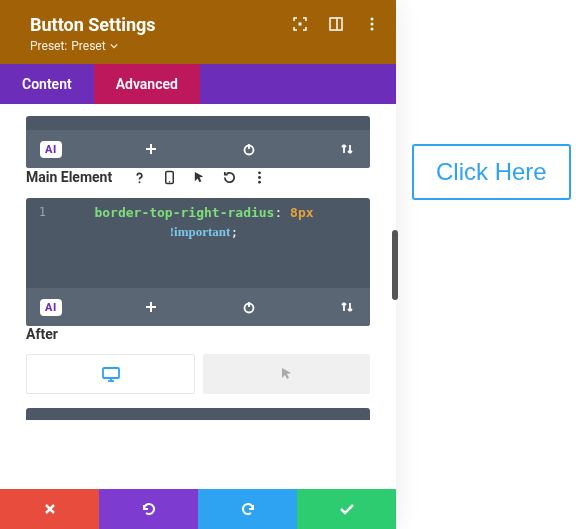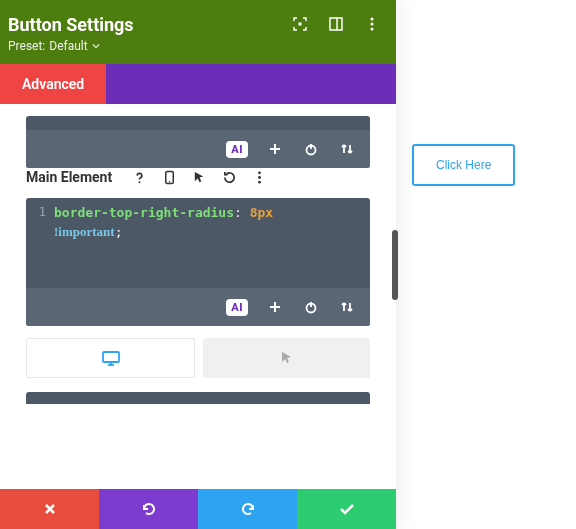--- a/index.html
+++ b/index.html
@@ -14,23 +14,23 @@
   }
   .panel {
     width: 396px;
     height: 529px;
     display: flex;
     flex-direction: column;
     position: relative;
     box-shadow: 2px 0 24px rgba(0,0,0,0.08);
   }
   .header {
-    background: #4d7c0f;
+    background: #a16207;
     color: #fff;
-    padding: 14px 20px 10px 8px;
+    padding: 14px 20px 10px 30px;
     position: relative;
   }
   .header h1 {
     font-size: 18px;
     font-weight: 700;
   }
   .header .preset {
     font-size: 12px;
     opacity: 0.9;
     margin-top: 4px;
@@ -58,21 +58,21 @@
   }
   .tab {
     flex: 0 0 auto;
     padding: 12px 22px;
     color: #fff;
     font-size: 14px;
     font-weight: 600;
     cursor: pointer;
   }
   .tab.active {
-    background: #ef4444;
+    background: #be185d;
   }
   .content {
     flex: 1;
     overflow: hidden;
     padding: 0 26px 0 26px;
     background: #fff;
     position: relative;
   }
   .codebox {
     background: #4C5866;
@@ -95,31 +95,32 @@
     padding-right: 8px;
     color: #9aa3ad;
     user-select: none;
     font-size: 12px;
   }
   .code {
     flex: 1;
     padding-right: 16px;
     color: #f5f5f5;
     word-break: break-word;
+    text-align: center;
   }
   .tok-prop { color: #7FDE7A; font-weight: 600; }
   .tok-val  { color: #E6A23C; font-weight: 600; }
   .tok-imp  { color: #7BC7E6; font-weight: 600; font-family: Liberation Serif, serif; }
   .tok-punc { color: #f5f5f5; }
   .code-toolbar {
     background: #5B6674;
     height: 38px;
     display: flex;
     align-items: center;
-    justify-content: flex-end;
+    justify-content: space-between;
     gap: 18px;
     padding: 0 14px;
   }
   .ai-badge {
     background: #fff;
     color: #6C2EB9;
     font-weight: 800;
     font-size: 11px;
     border-radius: 4px;
     padding: 2px 5px;
@@ -193,21 +194,21 @@
   .fbtn.undo   { background: #7E3BD0; }
   .fbtn.redo   { background: #2EA3F2; }
   .fbtn.save   { background: #2ECC71; }
 
   .preview-btn {
     position: absolute;
     left: 412px;
     top: 144px;
     border: 2px solid #2ea3f2;
     color: #2ea3f2;
-    font-size: 12px;
+    font-size: 24px;
     padding: 12px 22px;
     border-radius: 3px;
     background: #fff;
     cursor: pointer;
   }
   .side-scroll {
     position: absolute;
     right: 178px;
     top: 230px;
     width: 6px;
@@ -218,21 +219,21 @@
 </style>
 </head>
 <body>
 
 <div class="panel">
 
   <div class="header">
     <h1>Button Settings</h1>
     <div class="preset">
       <span>Preset:</span>
-      <span>Default</span>
+      <span>Preset</span>
       <span>
         <svg width="8" height="8" viewBox="0 0 10 10">
             <path d="M1 3 L5 7 L9 3" stroke="#fff" stroke-width="1.5" fill="none"></path>
           </svg>
       </span>
     </div>
     <div class="header-icons">
       <span class="hicon">
         <svg width="16" height="16" viewBox="0 0 16 16" fill="none" stroke="#fff" stroke-width="1.5">
             <path d="M2 5V2h3M14 5V2h-3M2 11v3h3M14 11v3h-3"></path>
@@ -249,20 +250,21 @@
         <svg width="16" height="16" viewBox="0 0 16 16" fill="#fff">
             <circle cx="8" cy="3" r="1.5"></circle>
             <circle cx="8" cy="8" r="1.5"></circle>
             <circle cx="8" cy="13" r="1.5"></circle>
           </svg>
       </span>
     </div>
   </div>
 
   <div class="tabs">
+    <div class="tab">Content</div>
     <div class="tab active">Advanced</div>
   </div>
 
   <div class="content">
 
     <div class="codebox empty">
       <div class="code-area"></div>
       <div class="code-toolbar">
         <span class="ai-badge">AI</span>
         <span class="tb-icon">
@@ -350,20 +352,23 @@
         </span>
         <span class="tb-icon">
           <svg width="14" height="14" viewBox="0 0 14 14" fill="none" stroke="#fff" stroke-width="1.8">
               <path d="M4 11V3M4 3L2 5M4 3L6 5"></path>
               <path d="M10 3v8M10 11l-2-2M10 11l2-2"></path>
             </svg>
         </span>
       </div>
     </div>
 
+    <div class="section-label">
+      <span>After</span>
+    </div>
 
     <div class="tab-switch">
       <div class="sw active">
         <svg width="20" height="20" viewBox="0 0 20 20" fill="none" stroke="#2ea3f2" stroke-width="1.8">
             <rect x="2" y="4" width="16" height="10" rx="1"></rect>
             <line x1="7" y1="17" x2="13" y2="17"></line>
             <line x1="10" y1="14" x2="10" y2="17"></line>
           </svg>
       </div>
       <div class="sw inactive">

